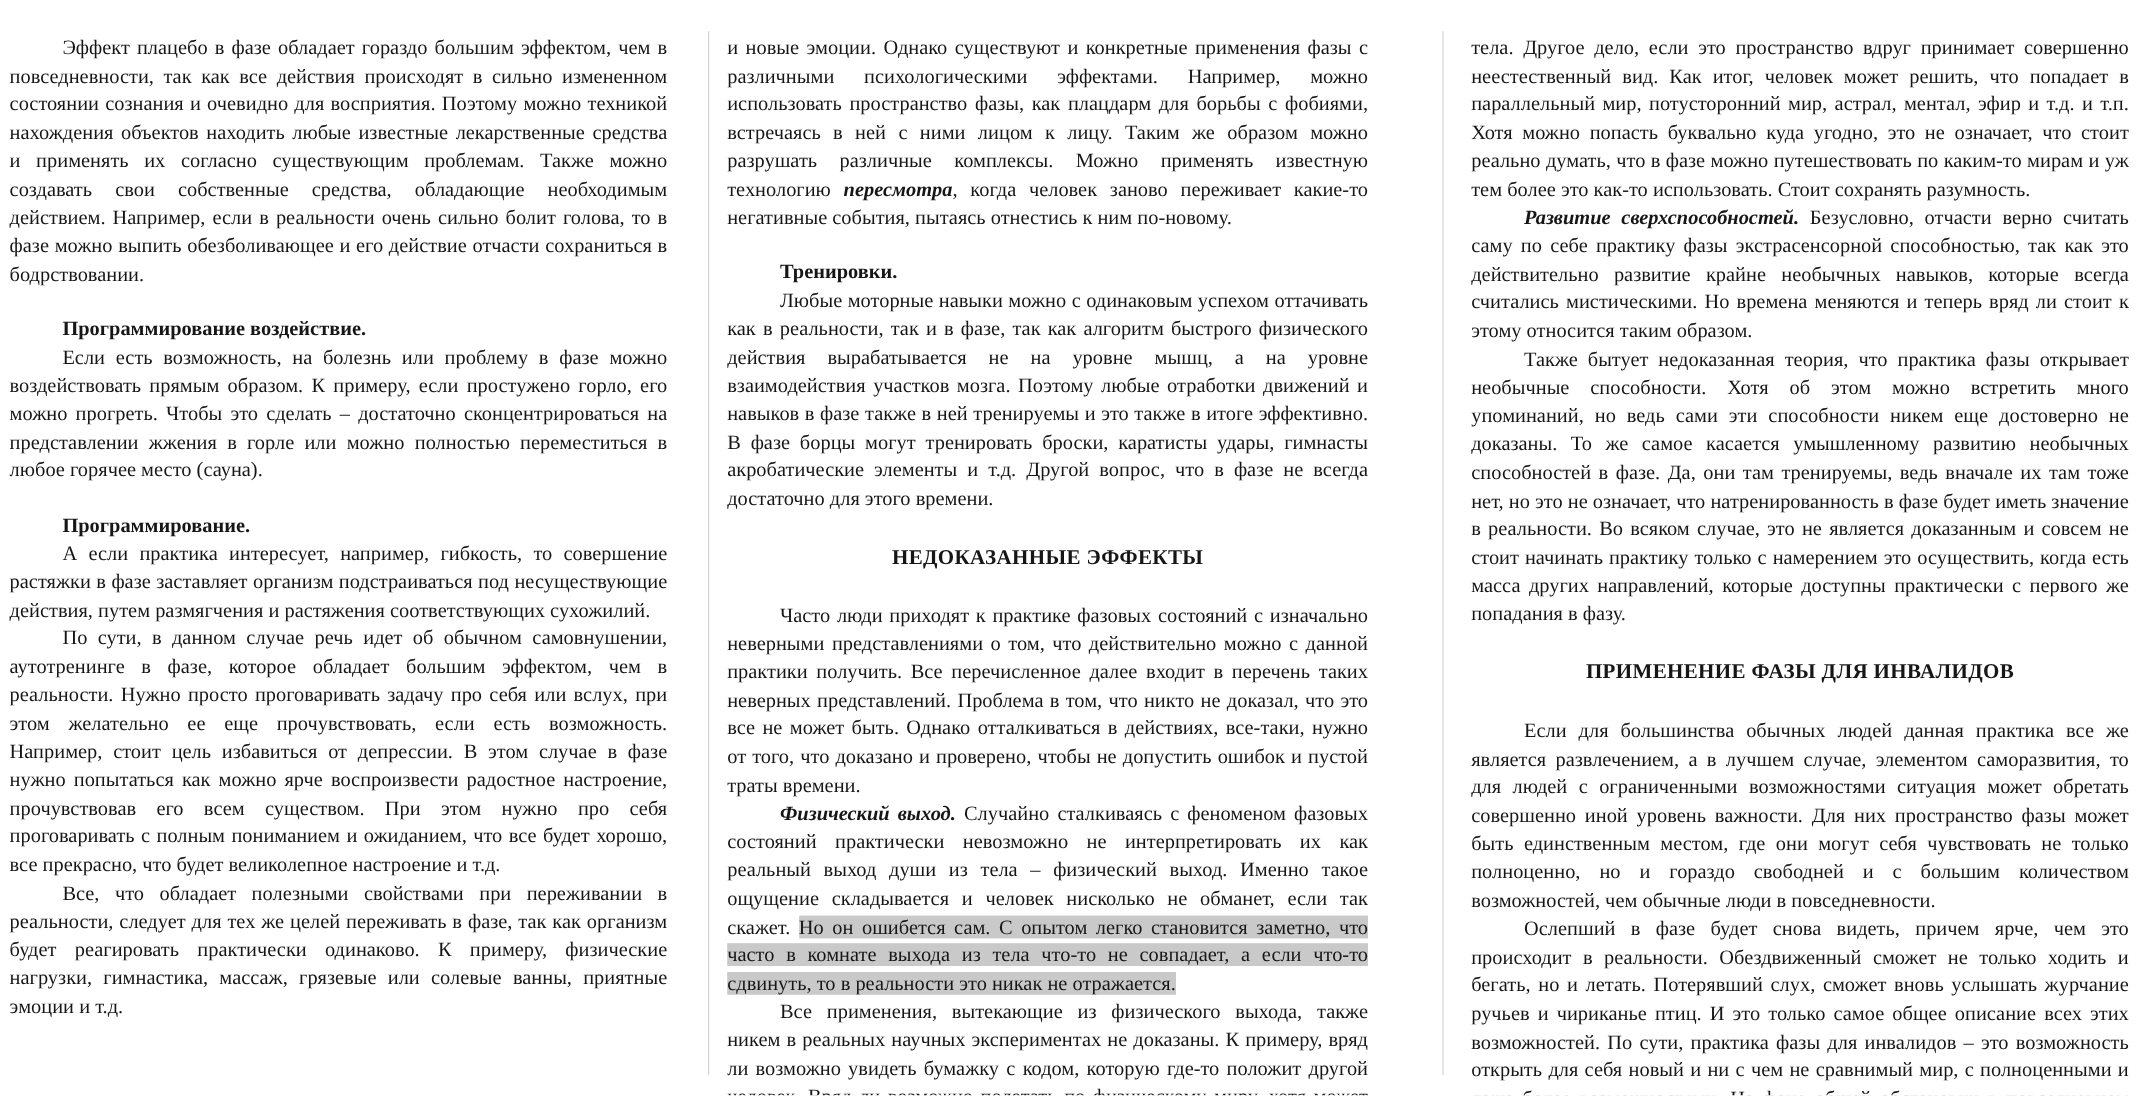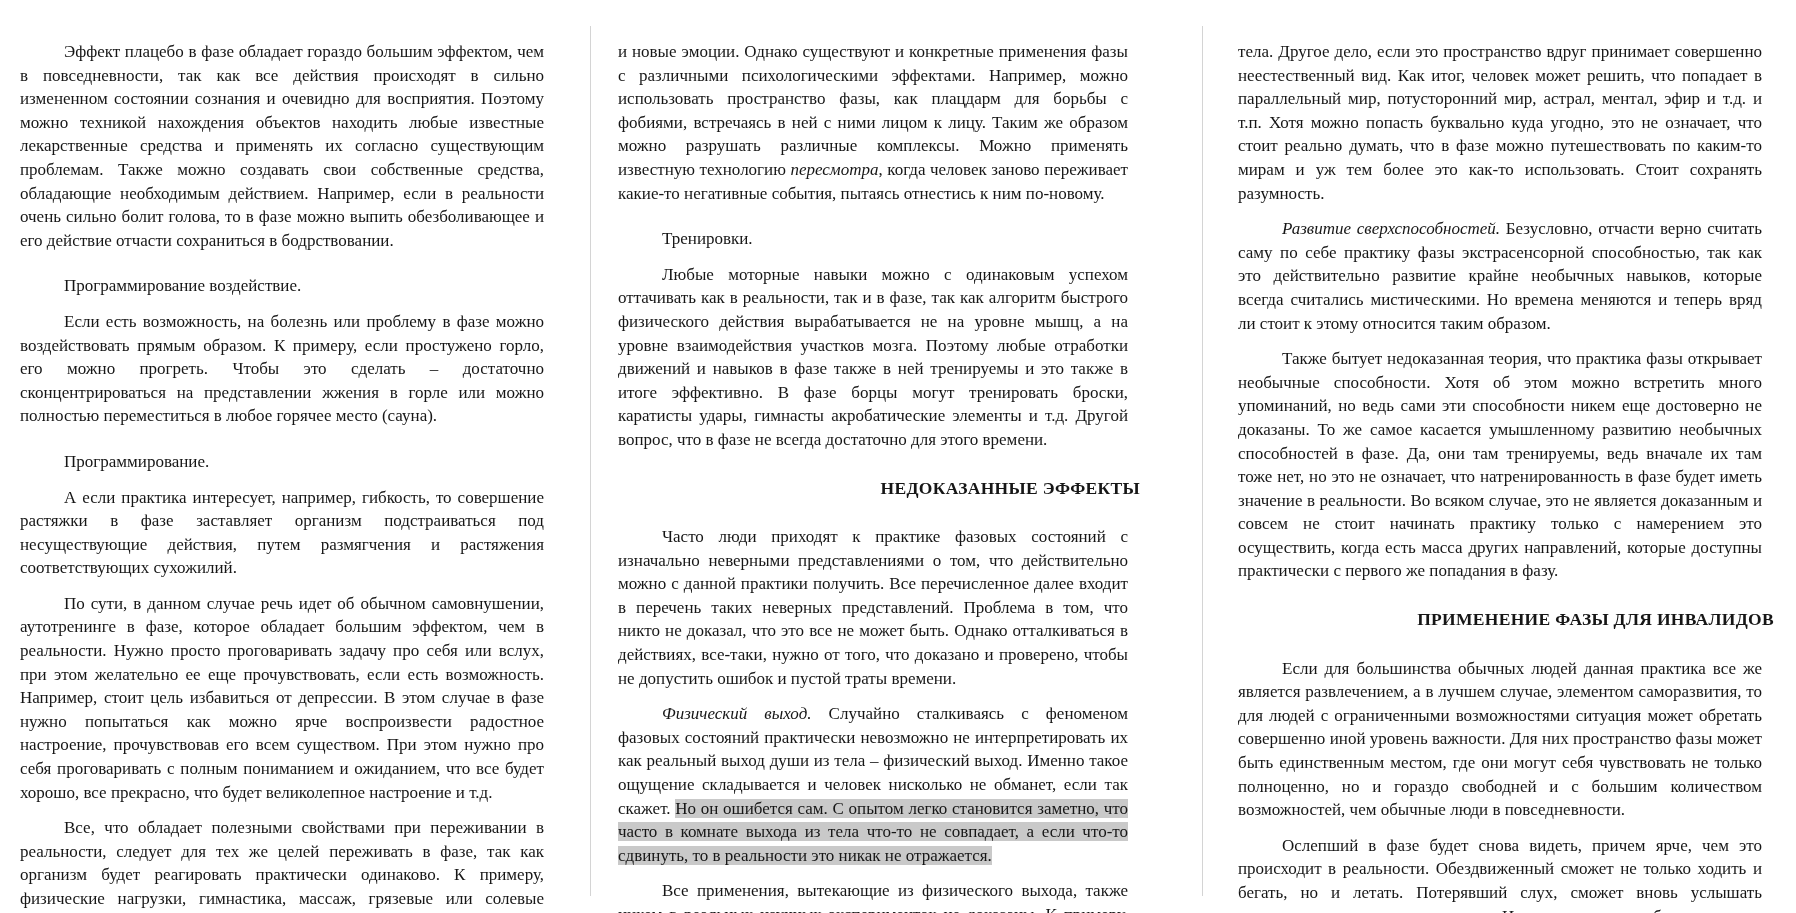--- a/index.html
+++ b/index.html
@@ -17,36 +17,36 @@
     font-family:"Liberation Serif","DejaVu Serif",serif;
     color:var(--ink);
   }
   .col{
     position:absolute;
     top:28px;
     text-align:justify;
     font-size:17px;
     line-height:23.6px;
   }
-  .block{margin:12px;padding:0;}
+  .block{margin:0;padding:0;}
   .indent{text-indent:44px;}
   .subheading{
-    font-weight:normal;
+    font-weight:bold;
     margin-top:22px;
     text-indent:44px;
   }
   .section-heading{
     font-weight:bold;
     font-size:17.5px;
-    text-align:right;
+    text-align:center;
     text-indent:0;
     margin:25px 0 25px 0;
     letter-spacing:.3px;
   }
-  .run.italic{font-style:italic;}
+  .run.italic{font-style:italic;font-weight:bold;}
   .run.highlight{background:var(--highlight);}
   .divider{
     position:absolute;
     top:26px;
     width:1px;height:870px;
     background:var(--divider);
   }
 </style>
 </head>
 <body>

